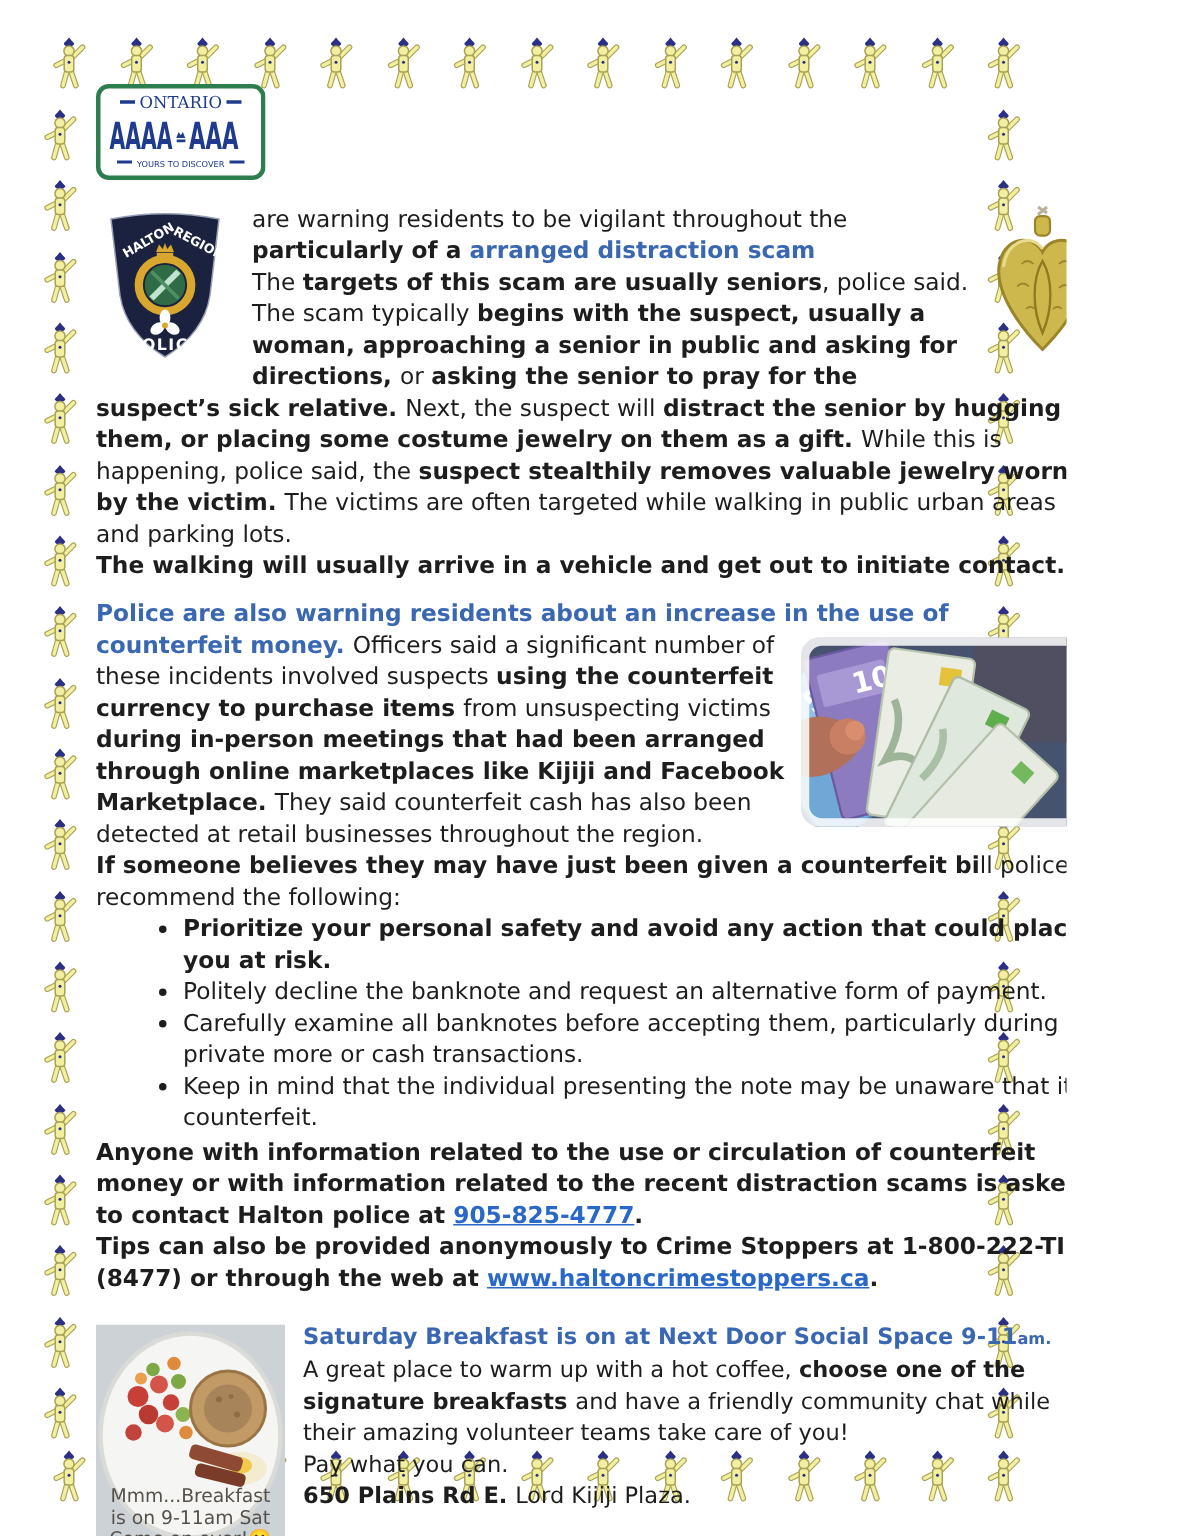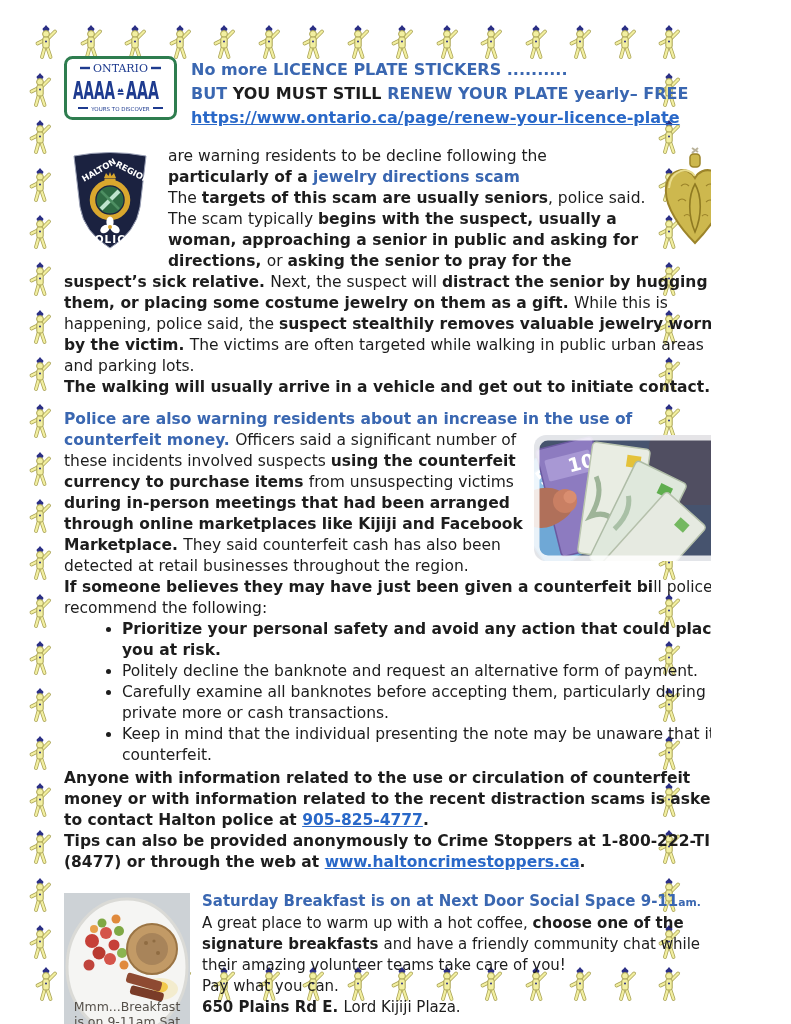--- a/index.html
+++ b/index.html
@@ -1366,23 +1366,20 @@
         <line x1="16" y1="12" x2="26" y2="12" stroke="#1E3B8F" stroke-width="2.4"></line>
         <line x1="87" y1="12" x2="97" y2="12" stroke="#1E3B8F" stroke-width="2.4"></line>
         <text x="56.5" y="16" text-anchor="middle" font-family="DejaVu Serif, serif" font-size="11" fill="#1E3B8F">ONTARIO</text>
         <text x="51" y="43" text-anchor="end" font-family="DejaVu Sans, sans-serif" font-weight="bold" font-size="25" fill="#1E3B8F" textLength="42" lengthAdjust="spacingAndGlyphs">AAAA</text>
         <path d="M53.5 36 l1.6 -4 l1.4 2.2 l1.4 -2.2 l1.6 4 z M53.8 37 h5.8 v1.8 h-5.8 z" fill="#1E3B8F"></path>
         <text x="62" y="43" font-family="DejaVu Sans, sans-serif" font-weight="bold" font-size="25" fill="#1E3B8F" textLength="33" lengthAdjust="spacingAndGlyphs">AAA</text>
         <line x1="14" y1="52" x2="24" y2="52" stroke="#1E3B8F" stroke-width="2"></line>
         <line x1="89" y1="52" x2="99" y2="52" stroke="#1E3B8F" stroke-width="2"></line>
         <text x="56.5" y="55" text-anchor="middle" font-family="DejaVu Sans, sans-serif" font-size="5.5" fill="#1E3B8F">YOURS TO DISCOVER</text>
       </svg>
-      <div class="plate-text rich"><span class="seg-bb">No more LICENCE PLATE STICKERS ..........
-</span><span class="seg-bb">BUT </span><span class="seg-b">YOU MUST STILL </span><span class="seg-bb">RENEW YOUR PLATE yearly– FREE
-</span><span class="seg-link">https://www.ontario.ca/page/renew-your-licence-plate</span></div>
     </div>
 
     <div class="jewelry clearfix">
       <svg class="badge-float" width="92" height="106" viewBox="0 0 92 106">
         <path d="M7 5 Q46 -3 85 5 L79 60 Q75 87 46 104 Q17 87 13 60 Z" fill="#ffffff"></path>
         <path d="M10 8 Q46 1 82 8 L76 59 Q72 84 46 100 Q20 84 16 59 Z" fill="#1B2240" stroke="#9aa0b5" stroke-width="1"></path>
         <text x="20" y="34" font-size="8.5" font-weight="bold" fill="#ffffff" transform="rotate(-30 20 34)">HALTON</text>
         <text x="51" y="18" font-size="8.5" font-weight="bold" fill="#ffffff" transform="rotate(28 51 18)">REGIONAL</text>
         <path d="M40 30 l2 -5 l2.5 3 l1.5 -4 l1.5 4 l2.5 -3 l2 5 z" fill="#D9A72E"></path>
         <rect x="40.5" y="30.5" width="11" height="2.5" fill="#D9A72E"></rect>
@@ -1401,21 +1398,21 @@
 
       <svg class="locket-float" width="78" height="112" viewBox="0 0 78 112">
         <path d="M36 2 l6 4 M42 2 l-6 5" stroke="#b9b29a" stroke-width="2" fill="none"></path>
         <rect x="34" y="8" width="10" height="13" rx="3.5" fill="#CDB84E" stroke="#9C842A" stroke-width="1.5"></rect>
         <path d="M39 32 C32 19 12 22 10 42 C8 61 26 84 39 97 C52 84 70 61 68 42 C66 22 46 19 39 32 Z" fill="#CDB84E" stroke="#9C842A" stroke-width="2"></path>
         <path d="M39 30 C33 20 15 23 13 42" fill="none" stroke="#E8DC8C" stroke-width="2"></path>
         <path d="M39 38 C46 50 46 70 39 86 C32 70 32 50 39 38 Z" fill="none" stroke="#8F7A22" stroke-width="1.6"></path>
         <path d="M25 40 q4 -4 8 0 M50 40 q4 -4 8 0 M22 55 q4 -4 8 0 M50 56 q4 -4 8 0 M28 70 q3 -3 6 0 M46 70 q3 -3 6 0" fill="none" stroke="#9C842A" stroke-width="1.1"></path>
       </svg>
 
-      <div class="rich"><span class="seg-r">are warning residents to be decline following the </span><span class="seg-b">particularly of a </span><span class="seg-bb">jewelry directions scam</span><span class="seg-r">
+      <div class="rich"><span class="seg-r">are warning residents to be vigilant throughout the </span><span class="seg-b">particularly of a </span><span class="seg-bb">arranged distraction scam</span><span class="seg-r">
 The </span><span class="seg-b">targets of this scam are usually seniors</span><span class="seg-r">, police said. The scam typically </span><span class="seg-b">begins with the suspect, usually a woman, approaching a senior in public and asking for directions, </span><span class="seg-r">or </span><span class="seg-b">asking the senior to pray for the suspect’s sick relative. </span><span class="seg-r">Next, the suspect will </span><span class="seg-b">distract the senior by hugging them, or placing some costume jewelry on them as a gift. </span><span class="seg-r">While this is happening, police said, the </span><span class="seg-b">suspect stealthily removes valuable jewelry worn by the victim. </span><span class="seg-r">The victims are often targeted while walking in public urban areas and parking lots.
 </span><span class="seg-b">The walking will usually arrive in a vehicle and get out to initiate contact.</span></div>
     </div>
 
     <div class="counterfeit clearfix">
       <div class="money-spacer"></div>
       <svg class="money-float" width="200" height="126" viewBox="0 0 200 126">
         <rect width="200" height="126" rx="12" fill="#46536E"></rect>
         <rect x="115" y="0" width="85" height="70" rx="10" fill="#5A4A58" opacity="0.55"></rect>
         <g>

